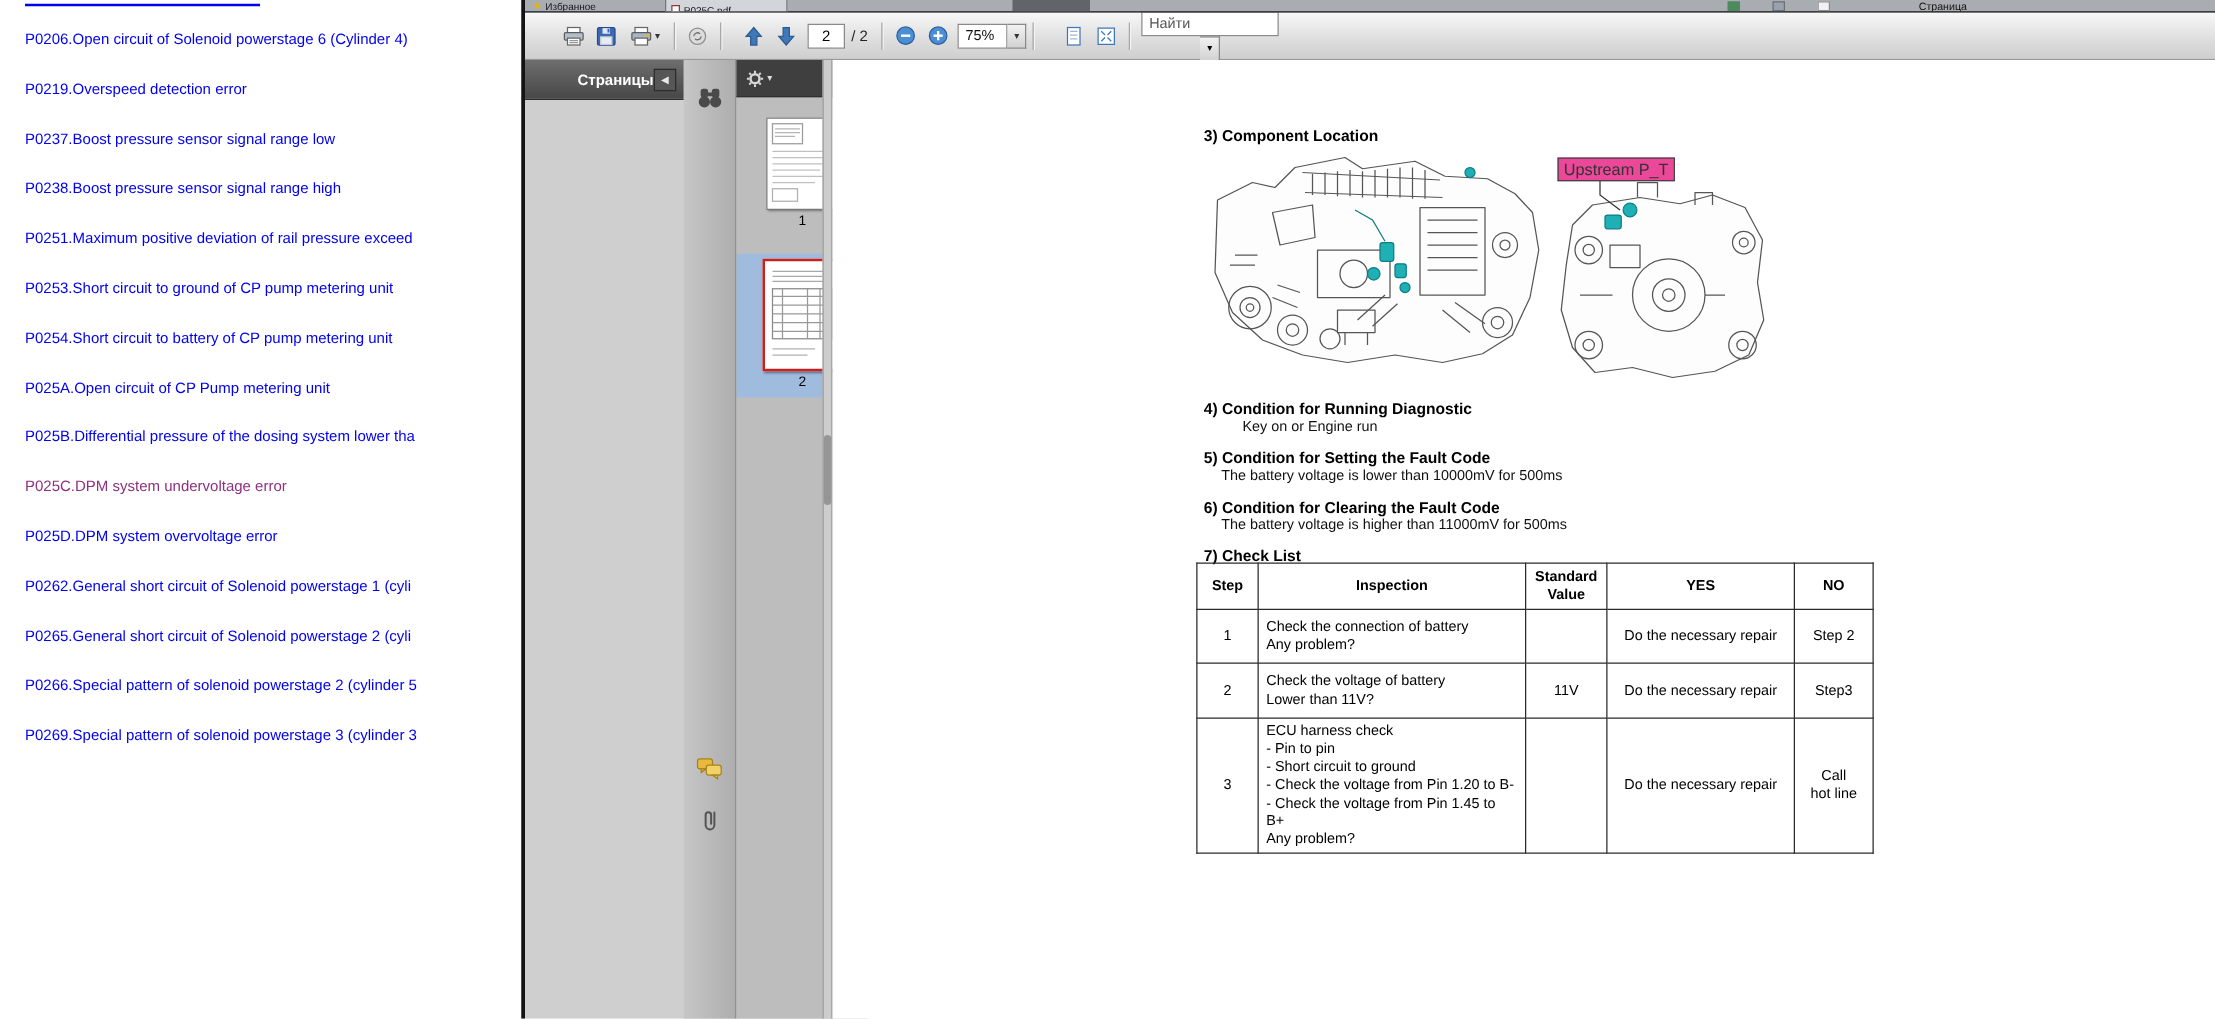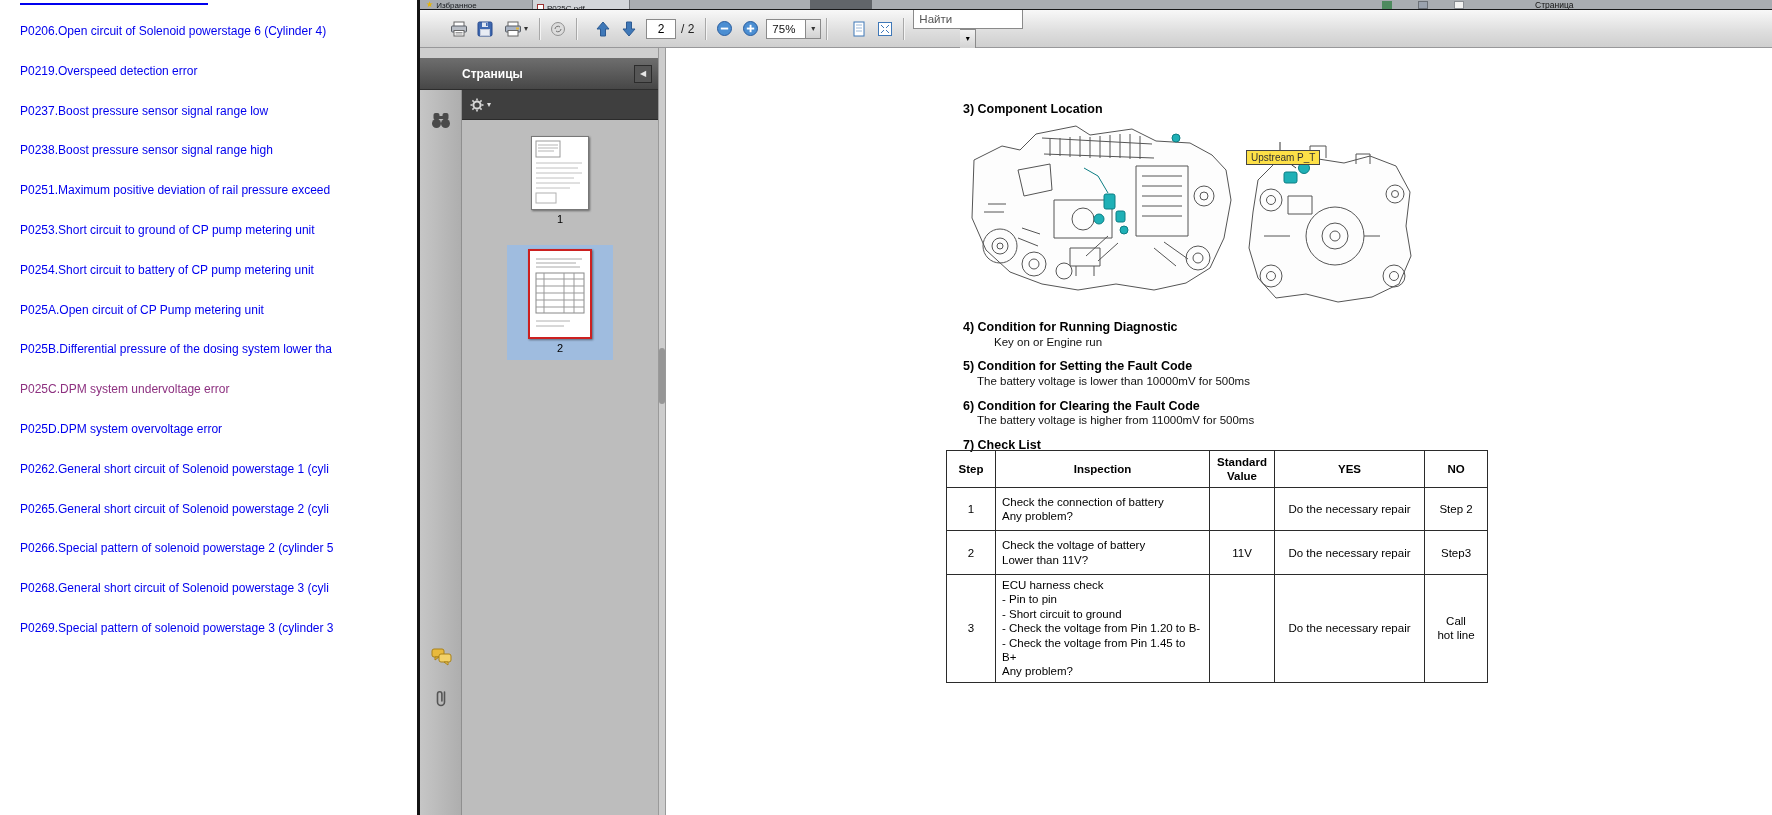--- a/index.html
+++ b/index.html
@@ -60,21 +60,21 @@
   .find-box { display:flex; align-items:center; margin-left:4px;flex-direction:column; }
   .find-input { width:110px; height:20px; border:1px solid #8a8a8a; background:#fff;
     font-size:11.5px; padding-left:5px; font-family:"Liberation Sans",sans-serif; color:#222; }
   .find-input::placeholder { color:#555; }
   .find-caret { width:16px; height:20px; border:1px solid #8a8a8a; border-left:none;
     background:linear-gradient(#f2f2f2,#d2d2d2); font-size:8px; cursor:pointer; }
 
   
   .viewer-row { flex:1; display:flex; min-height:0; }
 
-  .nav-pane { width:238px; flex:0 0 238px; display:flex; flex-direction:column; background:#cfcfcf; }
+  .nav-pane { width:238px; flex:0 0 238px; display:flex; flex-direction:row; background:#cfcfcf; }
   .pane-spacer { height:10px; background:#cfcfcf; }
   .pane-header { height:32px; background:linear-gradient(#6e6e6e,#474747);
     display:flex; align-items:center; padding-left:42px; border-bottom:1px solid #2d2d2d; }
   .pane-title { color:#fff; font-size:12px; font-weight:bold; }
   .collapse-btn { margin-left:auto; margin-right:6px; width:18px; height:18px;
     background:#565656; border:1px solid #2c2c2c; color:#e8e8e8; font-size:8px;
     display:flex; align-items:center; justify-content:center; cursor:pointer; }
   .pane-body { flex:1; display:flex; min-height:0; }
   .icon-col { width:42px; flex:0 0 42px; background:linear-gradient(to right,#c6c6c6,#aeaeae);
     border-right:1px solid #8f8f8f; position:relative; }
@@ -99,24 +99,24 @@
 
   .splitter { width:8px; flex:0 0 8px; background:#cdcdcd; border-left:1px solid #9a9a9a;
     border-right:1px solid #9a9a9a; cursor:col-resize; }
   .splitter-handle { width:6px; height:56px; background:#969696; border-radius:3px;
     margin:300px auto 0; }
 
   
   .content { flex:1; position:relative; background:#fff; overflow:hidden; min-width:0; }
   .sec-h { position:absolute; font-size:12.5px; font-weight:bold; color:#000; white-space:nowrap; }
   .sec-b { position:absolute; font-size:11.5px; color:#111; white-space:nowrap; }
-  .callout { position:absolute; border:1px solid #444; background:#fde047; font-size:10px;
-    color:#333; padding:1px 4px; white-space:nowrap;margin-top:24px; }
-
-  .check-table { position:absolute; left:280px; top:402px; width:541px;
+  .callout { position:absolute; border:1px solid #444; background:#ec4899; font-size:13px;
+    color:#333; padding:1px 4px; white-space:nowrap; }
+
+  .check-table { position:absolute; left:291px; top:402px; width:541px;
     border-collapse:collapse; table-layout:fixed; font-size:11.5px; color:#000; }
   .check-table th, .check-table td { border:1px solid #2b2b2b; vertical-align:middle; }
   .check-table th { font-weight:bold; text-align:center; }
   .c-center { text-align:center; }
   .c-insp { text-align:left; padding:3px 6px; }
   .pre { white-space:pre-line; line-height:1.25; }
 
   svg { display:block; }
   .teal { fill:var(--teal); stroke:#0c7e84; stroke-width:1; }
   .diagram { position:absolute; left:292px; top:60px; }
@@ -136,21 +136,20 @@
       <a class="doc-link">P0251.Maximum positive deviation of rail pressure exceed</a>
       <a class="doc-link">P0253.Short circuit to ground of CP pump metering unit</a>
       <a class="doc-link">P0254.Short circuit to battery of CP pump metering unit</a>
       <a class="doc-link">P025A.Open circuit of CP Pump metering unit</a>
       <a class="doc-link">P025B.Differential pressure of the dosing system lower tha</a>
       <a class="doc-link visited">P025C.DPM system undervoltage error</a>
       <a class="doc-link">P025D.DPM system overvoltage error</a>
       <a class="doc-link">P0262.General short circuit of Solenoid powerstage 1 (cyli</a>
       <a class="doc-link">P0265.General short circuit of Solenoid powerstage 2 (cyli</a>
       <a class="doc-link">P0266.Special pattern of solenoid powerstage 2 (cylinder 5</a>
-      <a class="doc-link">P0268.General short circuit of Solenoid powerstage 3 (cyli</a>
       <a class="doc-link">P0269.Special pattern of solenoid powerstage 3 (cylinder 3</a>
     </nav>
   </div>
 
   <div class="right-side">
 
     <div class="browser-strip">
       <div class="fav-btn">
         <span class="star">★</span>
         <span>Избранное</span>
@@ -427,21 +426,21 @@
 
         <div class="callout" style="left:580px; top:78px;">Upstream P_T</div>
 
         <div class="sec-h" style="left:297px; top:272px;">4) Condition for Running Diagnostic</div>
         <div class="sec-b" style="left:328px; top:288px;">Key on or Engine run</div>
 
         <div class="sec-h" style="left:297px; top:311px;">5) Condition for Setting the Fault Code</div>
         <div class="sec-b" style="left:311px; top:327px;">The battery voltage is lower than 10000mV for 500ms</div>
 
         <div class="sec-h" style="left:297px; top:351px;">6) Condition for Clearing the Fault Code</div>
-        <div class="sec-b" style="left:311px; top:366px;">The battery voltage is higher from 11000mV for 500ms</div>
+        <div class="sec-b" style="left:311px; top:366px;">The battery voltage is higher than 11000mV for 500ms</div>
 
         <div class="sec-h" style="left:297px; top:390px;">7) Check List</div>
 
         <table class="check-table">
           <colgroup>
             <col style="width:49px;">
               <col style="width:214px;">
               <col style="width:65px;">
               <col style="width:150px;">
               <col style="width:63px;">

